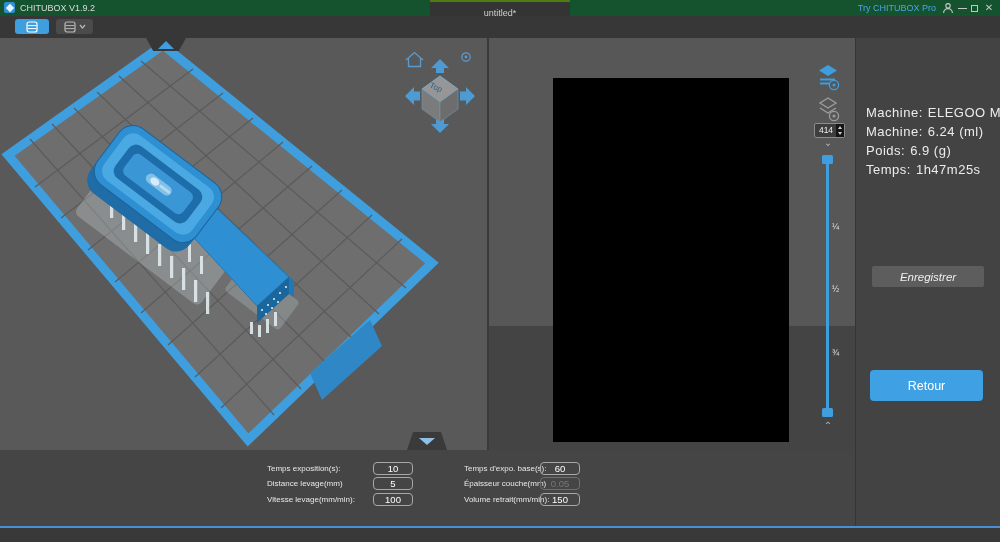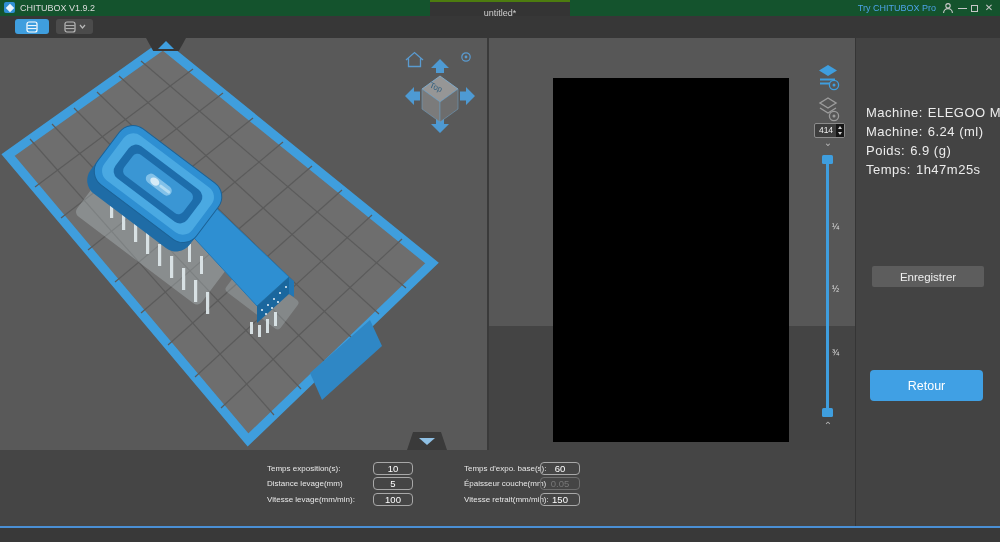--- a/index.html
+++ b/index.html
@@ -77,21 +77,21 @@
   .frac { position:absolute; left:343px; font-size:8.5px; color:#e2e2e2; }
   .frac.f1 { top:183px; } .frac.f2 { top:246px; } .frac.f3 { top:309px; }
 
   
   .rightpanel { position:absolute; left:856px; top:38px; width:144px; height:488px; background:#434343; }
   .info-rows { position:absolute; left:10px; top:67px; }
   .info-row { height:19px; font-size:13px; color:#ececec; letter-spacing:0.5px; white-space:nowrap; }
   .info-row .lbl { margin-right:5px; }
   .btn-save { position:absolute; left:16px; top:228px; width:112px; height:21px;
               background:#5d5d5d; border:none; border-radius:2px; color:#efefef; font-size:11.5px;
-              font-family:"Liberation Sans", sans-serif; }
+              font-family:"Liberation Sans", sans-serif;font-style:italic; }
   .btn-back { position:absolute; left:14px; top:332px; width:113px; height:31px;
               background:#40a0e4; border:none; border-radius:4px; color:#ffffff; font-size:12.5px;
               font-family:"Liberation Sans", sans-serif; }
 
   
   .bottombar { position:absolute; left:0; top:450px; width:855px; height:76px; background:#454545; }
   .set-label { position:absolute; font-size:8px; color:#e8e8e8; line-height:13px; white-space:nowrap; }
   .set-input { position:absolute; width:40px; height:13px; background:transparent;
                border:1px solid #a8a8a8; border-radius:4px; color:#ffffff; font-size:9.5px;
                text-align:center; font-family:"Liberation Sans", sans-serif; padding:0; }
@@ -308,18 +308,18 @@
   <input class="set-input c1i r1" value="10" style="">
   <div class="set-label c1l r2">Distance levage(mm)</div>
   <input class="set-input c1i r2" value="5" style="">
   <div class="set-label c1l r3">Vitesse levage(mm/min):</div>
   <input class="set-input c1i r3" value="100" style="">
 
   <div class="set-label c2l r1">Temps d'expo. base(s):</div>
   <input class="set-input c2i r1" value="60" style="">
   <div class="set-label c2l r2">Épaisseur couche(mm)</div>
   <input class="set-input c2i r2 disabled" readonly="" value="0.05" style="">
-  <div class="set-label c2l r3">Vitesse retrait(mm/min):</div>
+  <div class="set-label c2l r3">Volume retrait(mm/min):</div>
   <input class="set-input c2i r3" value="150" style="">
 
   <div class="blue-line"></div>
   <div class="statusbar"></div>
 </div>
 
 </body></html>

